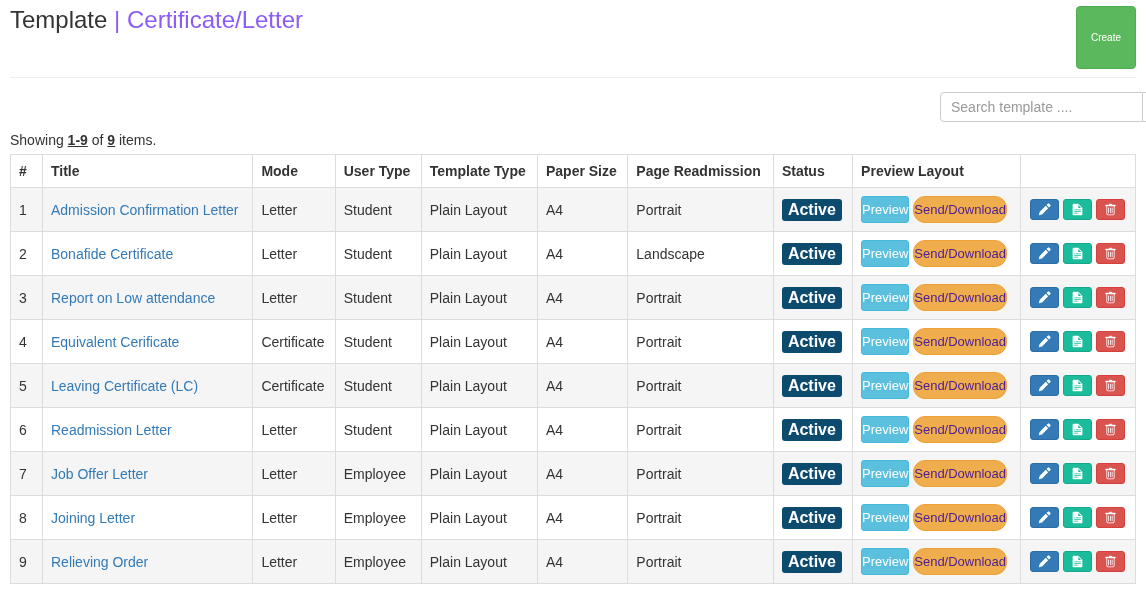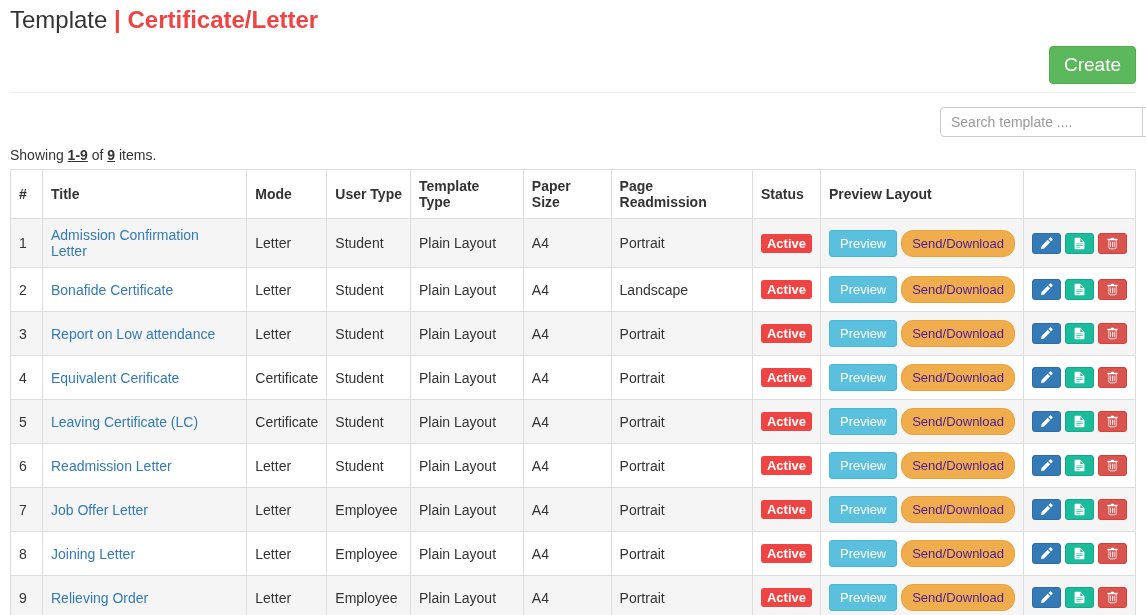--- a/index.html
+++ b/index.html
@@ -1,41 +1,41 @@
 <!DOCTYPE html>
 <html><head>
 <meta charset="utf-8">
 <style>
 * { box-sizing: border-box; margin: 0; padding: 0; }
 body { font-family: -apple-system, BlinkMacSystemFont, "Segoe UI", Helvetica, Arial, sans-serif; font-size: 14px; color: #333; background: #fff; padding: 0 10px; }
 .header-row { display: flex; justify-content: space-between; align-items: flex-start; padding-top: 6px; }
 .page-title { font-size: 24px; font-weight: 500; color: #333; }
-.page-title .sub { color: #ef4444; font-weight: 700; }
+.page-title .sub { color: #8b5cf6; font-weight: 400; }
 .breadcrumb { margin-top: 4px; font-size: 14px; color: #777; }
 .breadcrumb a { color: #337ab7; text-decoration: none; }
 .breadcrumb .sep { color: #ccc; margin: 0 6px; }
 .hr { border: 0; border-top: 1px solid #eee; margin: 8px 0 14px 0; }
 .btn { display: inline-block; padding: 6px 12px; font-size: 14px; border-radius: 4px; border: 1px solid transparent; cursor: pointer; text-align: center; white-space: nowrap; vertical-align: middle; }
 .btn-success { background: #5cb85c; border-color: #4cae4c; color: #fff; }
-.btn-create { font-size: 19px; padding: 7px 14px; margin-top: 40px; }
+.btn-create { font-size: 10px; padding: 25px 14px; }
 .search-row { display: flex; justify-content: flex-end; margin-bottom: 10px; }
 .input-group { display: flex; width: 240px; padding-left: 44px; }
 .input-group input { flex: 1; padding: 6px 10px; font-size: 14px; border: 1px solid #ccc; border-radius: 4px 0 0 4px; outline: none; color: #555; }
 .input-group input::placeholder { color: #999; }
 .input-group .btn-search { background: #fff; border: 1px solid #ccc; border-left: none; border-radius: 0 4px 4px 0; padding: 6px 12px; color: #555; cursor: pointer; }
 .summary { margin-bottom: 6px; color: #333; }
 .summary b { font-weight: 700; text-decoration: underline; }
 table.grid { width: 100%; border-collapse: collapse; }
 table.grid th, table.grid td { border: 1px solid #ddd; padding: 8px 8px; text-align: left; vertical-align: middle; }
 table.grid th { background: #fff; font-weight: 700; }
 table.grid th.center, table.grid td.center { }
 table.grid tbody tr:nth-child(odd) { background: #f5f5f5; }
 table.grid a.title-link { color: #337ab7; text-decoration: none; }
-.label-success { background: #ef4444; color: #fff; font-size: 13px; font-weight: 700; padding: 2px 6px; border-radius: 3px; display: inline-block; }
-.btn-sm { padding: 5px 10px; font-size: 13px; border-radius: 3px; }
+.label-success { background: #0c4a6e; color: #fff; font-size: 16px; font-weight: 700; padding: 2px 6px; border-radius: 3px; display: inline-block; }
+.btn-sm { padding: 5px 0; font-size: 13px; border-radius: 3px; }
 .btn-xs { padding: 3px 7px; font-size: 12px; border-radius: 3px; line-height: 1; }
 .btn-info { background: #5bc0de; border-color: #46b8da; color: #fff; }
 .btn-warning { background: #f0ad4e; border-color: #eea236; color: #4c1d95; border-radius: 12px; }
 .btn-primary { background: #337ab7; border-color: #2e6da4; color: #fff; }
 .btn-teal { background: #1abc9c; border-color: #17a689; color: #fff; }
 .btn-danger { background: #d9534f; border-color: #d43f3a; color: #fff; }
 .action-btns { display: flex; gap: 4px; justify-content: center; }
 .icon-svg { width: 13px; height: 13px; fill: currentColor; display: block; }
 .preview-cell { white-space: nowrap; text-align: center; }
 td.num-cell { width: 32px; }

